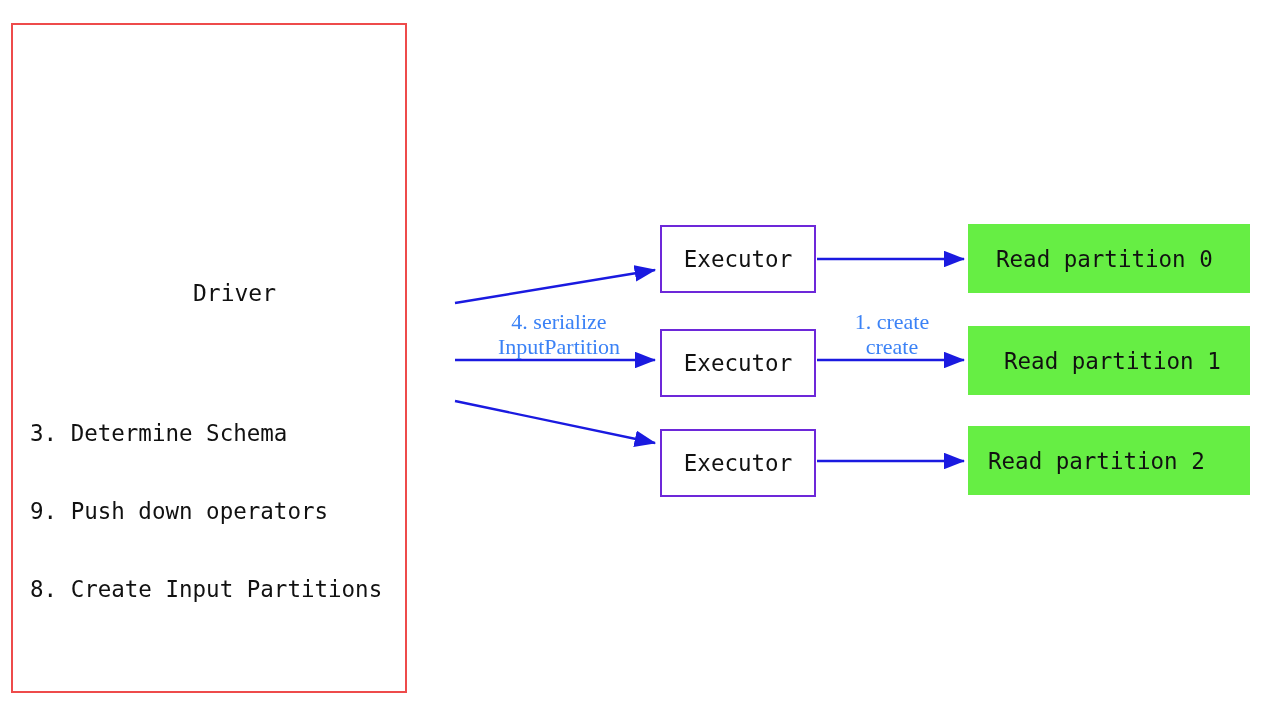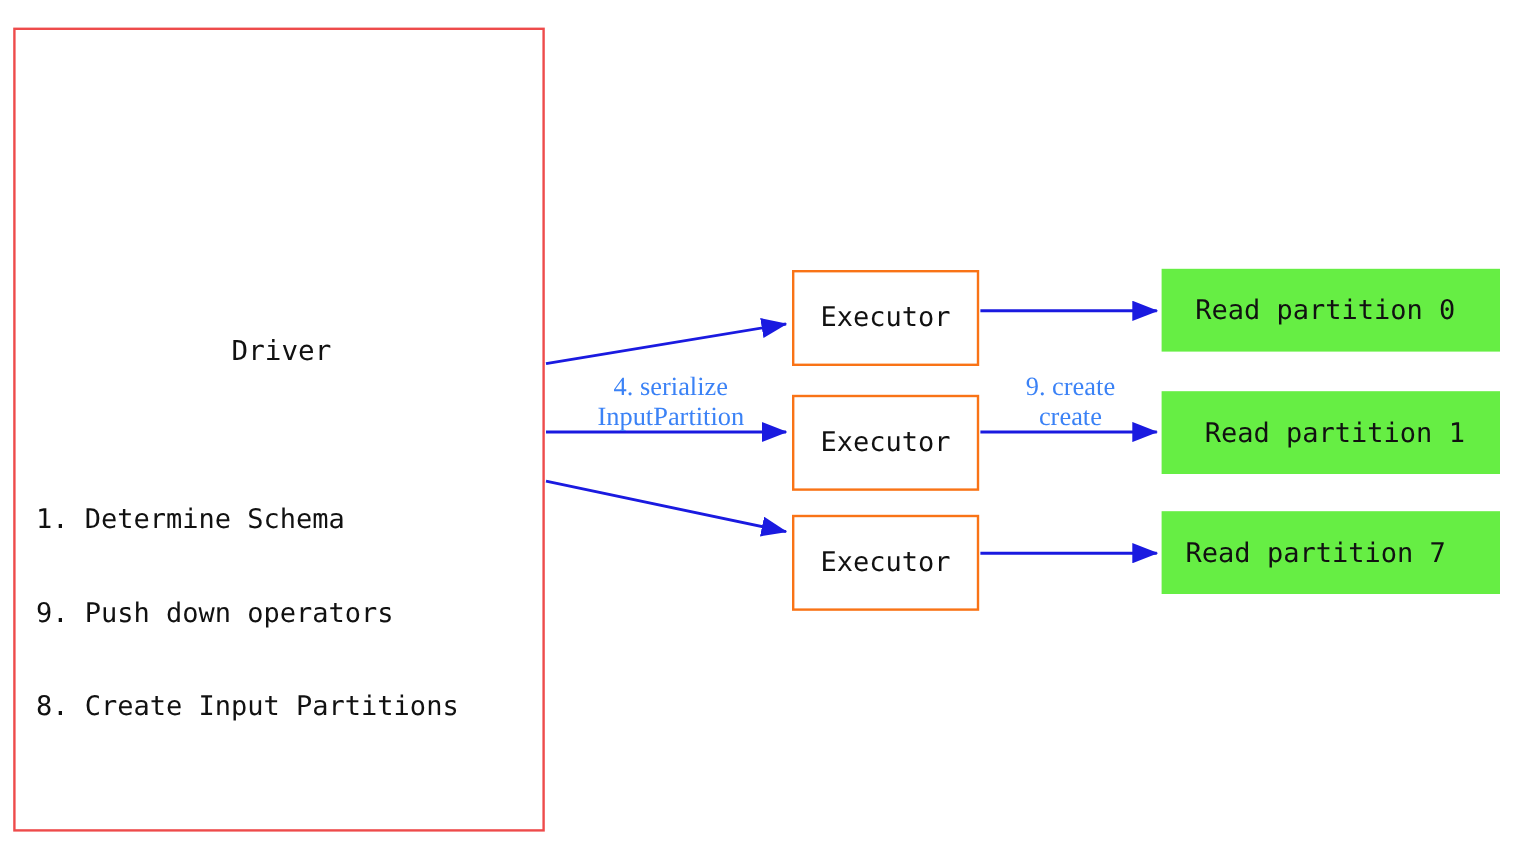--- a/index.html
+++ b/index.html
@@ -27,21 +27,21 @@
     width: 1270px;
     height: 710px;
     pointer-events: none;
   }
 
   
   .driver-box {
     position: absolute;
     left: 11px;
     top: 23px;
-    width: 443px;
+    width: 396px;
     height: 670px;
     box-sizing: border-box;
     border: 2px solid #ee4b4b;
     background: #ffffff;
   }
   .driver-title {
     position: absolute;
     left: 0;
     top: 255px;
     width: 443px;
@@ -62,23 +62,23 @@
     color: #111111;
     white-space: pre;
   }
   .driver-steps div { white-space: pre; }
 
   
   .executor-box {
     position: absolute;
     left: 660px;
     width: 156px;
-    height: 80px;
+    height: 68px;
     box-sizing: border-box;
-    border: 2px solid #f97316;
+    border: 2px solid #6d28d9;
     background: #ffffff;
     display: flex;
     align-items: center;
     justify-content: center;
   }
   .executor-box .label {
     font-family: "DejaVu Sans Mono", "Liberation Mono", monospace;
     font-size: 22.5px;
     color: #111111;
     white-space: nowrap;
@@ -149,21 +149,21 @@
     <line x1="455" y1="401" x2="655" y2="443" stroke="#1a1ae0" stroke-width="2.4" marker-end="url(#arrowhead)"></line>
 
     <line x1="817" y1="259" x2="964" y2="259" stroke="#1a1ae0" stroke-width="2.4" marker-end="url(#arrowhead)"></line>
     <line x1="817" y1="360" x2="964" y2="360" stroke="#1a1ae0" stroke-width="2.4" marker-end="url(#arrowhead)"></line>
     <line x1="817" y1="461" x2="964" y2="461" stroke="#1a1ae0" stroke-width="2.4" marker-end="url(#arrowhead)"></line>
   </svg>
 
   <div class="driver-box">
     <div class="driver-title">Driver</div>
     <div class="driver-steps">
-      <div>1. Determine Schema</div>
+      <div>3. Determine Schema</div>
       <div>9. Push down operators</div>
       <div>8. Create Input Partitions</div>
     </div>
   </div>
 
   <div class="executor-box" id="executor-0">
     <span class="label">Executor</span>
   </div>
   <div class="executor-box" id="executor-1">
     <span class="label">Executor</span>
@@ -172,26 +172,26 @@
     <span class="label">Executor</span>
   </div>
 
   <div class="partition-box" id="partition-0">
     <span class="label">Read partition 0</span>
   </div>
   <div class="partition-box" id="partition-1">
     <span class="label">Read partition 1</span>
   </div>
   <div class="partition-box" id="partition-2">
-    <span class="label">Read partition 7</span>
+    <span class="label">Read partition 2</span>
   </div>
 
   <div class="edge-label" id="edge-label-serialize">
     <div>4. serialize</div>
     <div>InputPartition</div>
   </div>
 
   <div class="edge-label" id="edge-label-create-reader">
-    <div>9. create</div>
+    <div>1. create</div>
     <div>create</div>
   </div>
 
 </div>
 
 </body></html>

